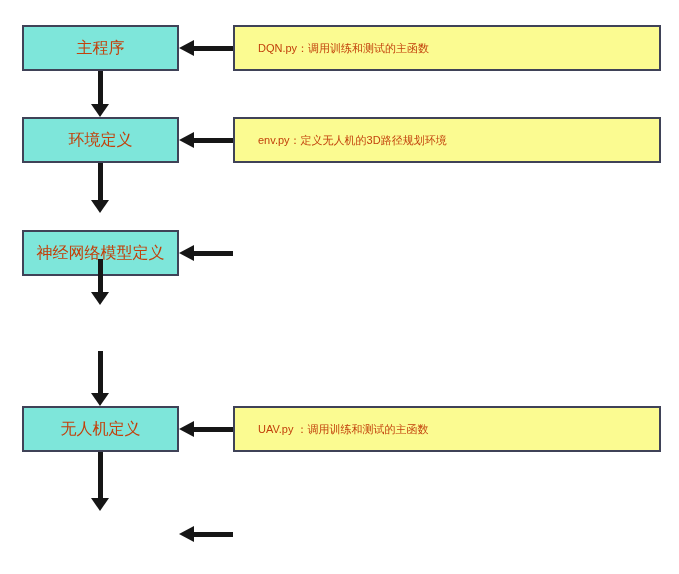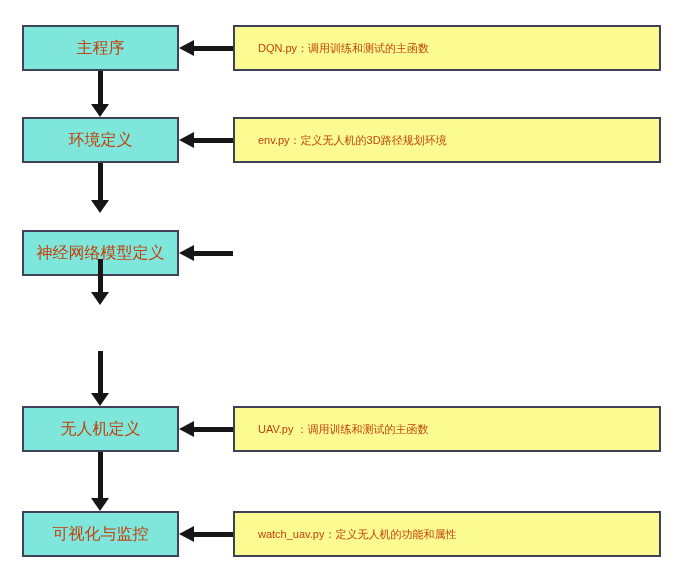--- a/index.html
+++ b/index.html
@@ -147,29 +147,23 @@
     <div class="harrow">
       <div class="head"></div>
       <div class="shaft"></div>
     </div>
     <div class="file">
       <span>UAV.py ：调用训练和测试的主函数</span>
     </div>
   </div>
 
   <div class="row r5">
-    <div class="module">
-      <span>可视化与监控</span>
-    </div>
     <div class="harrow">
       <div class="head"></div>
       <div class="shaft"></div>
-    </div>
-    <div class="file">
-      <span>watch_uav.py：定义无人机的功能和属性</span>
     </div>
   </div>
 
   <div class="varrow va0">
     <div class="shaft"></div>
     <div class="head"></div>
   </div>
   <div class="varrow va1">
     <div class="shaft"></div>
     <div class="head"></div>

